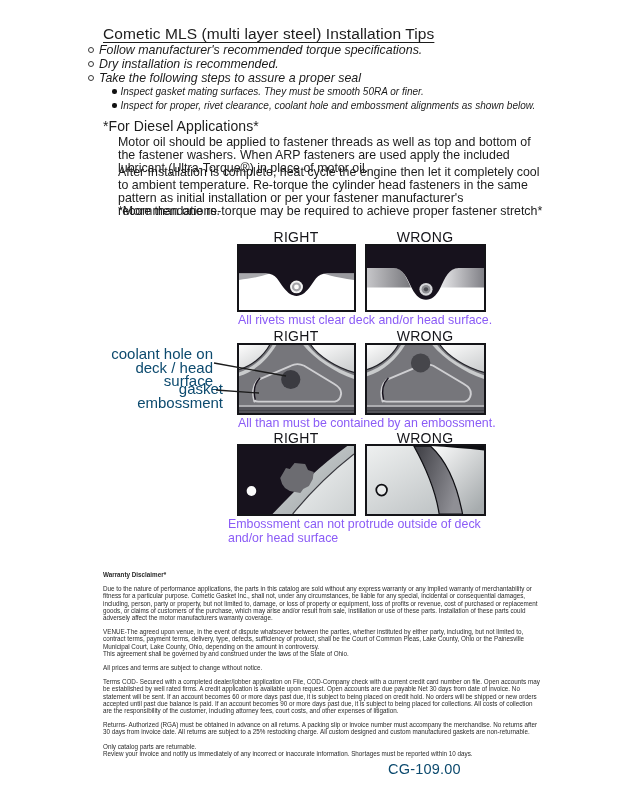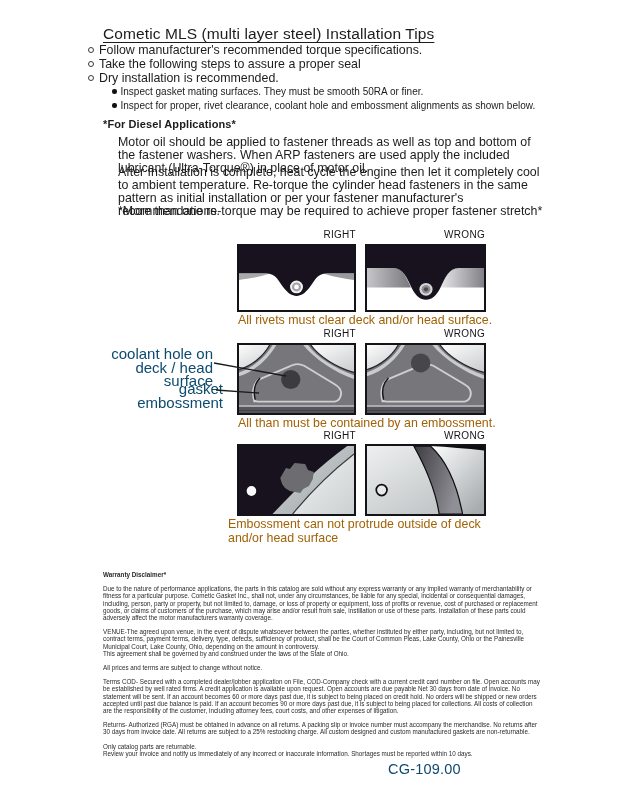--- a/index.html
+++ b/index.html
@@ -4,37 +4,37 @@
 <style>
   html,body{margin:0;padding:0;background:#ffffff;}
   body{width:618px;height:800px;position:relative;overflow:hidden;
        font-family:"Liberation Sans","DejaVu Sans",sans-serif;color:#1c1c1c;
        -webkit-font-smoothing:antialiased;}
   .abs{position:absolute;}
   
   .title{left:103px;top:25px;font-size:15.5px;font-weight:normal;
          text-decoration:underline;text-underline-offset:3px;letter-spacing:.1px;}
   .bullets{left:88px;top:43px;font-size:12.4px;line-height:14px;}
-  .b-row{display:flex;align-items:center;}
+  .b-row{display:flex;align-items:center;font-style:italic;}
   .ocirc{width:4px;height:4px;border:1px solid #3a3a3a;border-radius:50%;
          display:inline-block;margin:0 5px 1px 0;flex:0 0 auto;align-self:center;}
   .subbullets{left:112px;top:85px;font-size:10px;line-height:14px;}
   .dot{width:4.5px;height:4.5px;background:#111;border-radius:50%;
        display:inline-block;margin:0 4px 1px 0;flex:0 0 auto;align-self:center;}
-  .h-diesel{left:103px;top:118px;font-size:11px;font-weight:bold;letter-spacing:.1px;}
+  .h-diesel{left:103px;top:118px;font-size:14px;font-weight:normal;letter-spacing:.1px;}
   .para{left:118px;width:432px;font-size:12.4px;line-height:13px;}
   .p1{top:136px;}
   .p2{top:166px;}
   .note{top:205px;}
   
-  .dlabel{font-size:10px;letter-spacing:.3px;color:#15151a;width:120px;text-align:right;}
+  .dlabel{font-size:14px;letter-spacing:.3px;color:#15151a;width:120px;text-align:center;}
   .dimg{width:119px;height:68px;border:2px solid #141418;background:#fff;box-sizing:border-box;}
   .dimg svg{display:block;width:100%;height:100%;}
   .dimg2{height:72px;}
-  .caption{font-size:12.4px;line-height:13.5px;color:#a16207;}
+  .caption{font-size:12.4px;line-height:13.5px;color:#8b5cf6;}
   .sidelabel{font-size:15px;line-height:13.5px;text-align:right;color:#0c4a6e;}
   
   .legal{left:103px;top:571px;width:440px;font-size:6.3px;line-height:7.2px;
          color:#2a2a2a;letter-spacing:0;}
   .legal p{margin:0 0 7px 0;}
   .legal p.tight{margin:0;}
   .legal .lh{font-weight:bold;}
   .pagenum{left:388px;top:761px;font-size:14.5px;letter-spacing:.2px;color:#0c4a6e;}
 </style>
 </head>
@@ -42,25 +42,25 @@
 
 <div class="abs title">Cometic MLS (multi layer steel) Installation Tips</div>
 
 <div class="abs bullets">
   <div class="b-row">
       <span class="ocirc"></span>
       <span>Follow manufacturer's recommended torque specifications.</span>
     </div>
   <div class="b-row">
       <span class="ocirc"></span>
+      <span>Dry installation is recommended.</span>
+    </div>
+  <div class="b-row">
+      <span class="ocirc"></span>
       <span>Take the following steps to assure a proper seal</span>
-    </div>
-  <div class="b-row">
-      <span class="ocirc"></span>
-      <span>Dry installation is recommended.</span>
     </div>
 </div>
 
 <div class="abs subbullets">
   <div class="b-row">
       <span class="dot"></span>
       <span>Inspect gasket mating surfaces.  They must be smooth 50RA or finer.</span>
     </div>
   <div class="b-row">
       <span class="dot"></span>

